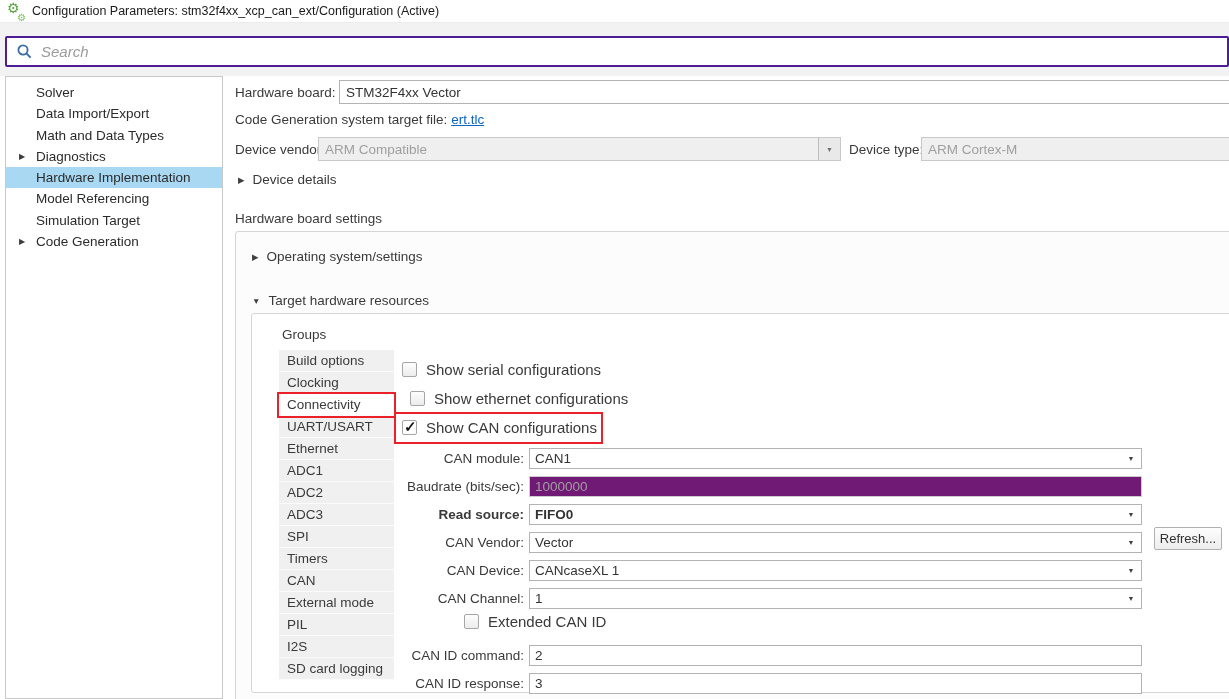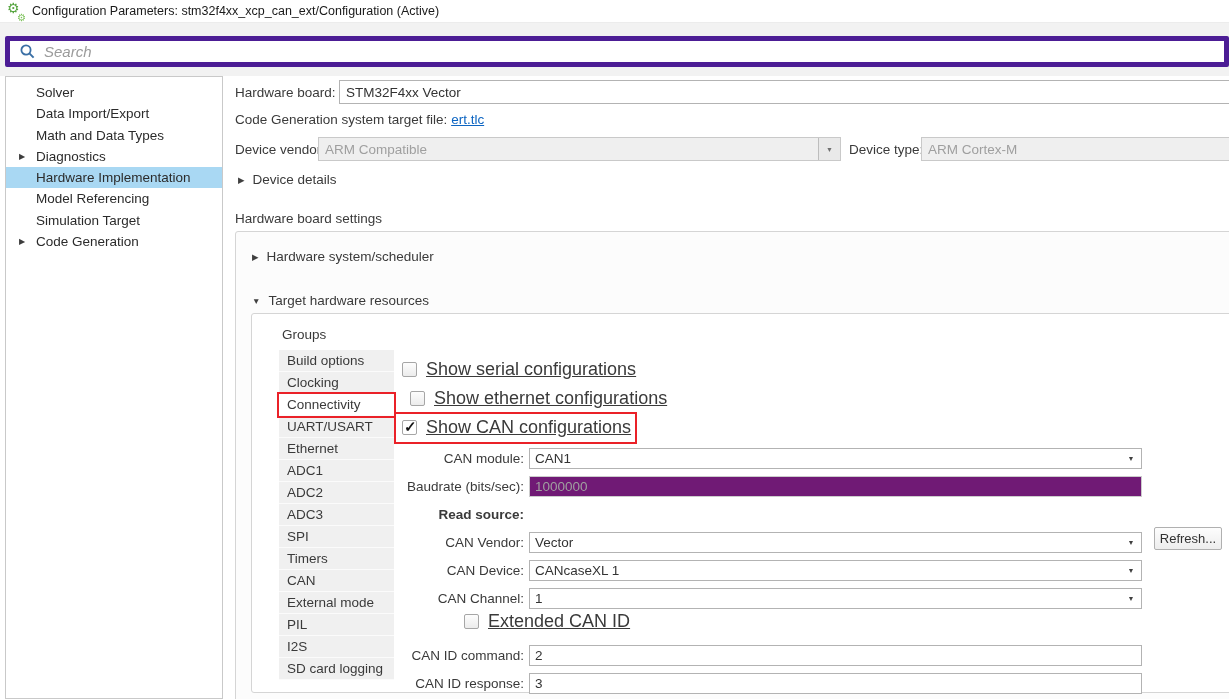--- a/index.html
+++ b/index.html
@@ -10,21 +10,21 @@
   .titlebar { position:absolute; left:0; top:0; width:100%; height:23px; background:#fff;
               border-bottom:1px solid #ececec; display:flex; align-items:center; padding-left:8px; gap:8px; }
   .gears-icon { position:relative; width:16px; height:16px; }
   .gears-icon .g1 { position:absolute; left:-1px; top:-3px; font-size:14px; color:#56a53f; }
   .gears-icon .g2 { position:absolute; right:-2px; bottom:-4px; font-size:10px; color:#7cc25a; }
   .title-text { font-size:12.5px; color:#1a1a1a; }
 
   
   .search-region { position:absolute; left:0; top:23px; width:100%; height:53px; background:#f2f2f2; }
   .search-box { position:absolute; left:5px; top:13px; height:31px; width:calc(100% - 5px);
-                background:#fff; border:5px solid #4c1d95; border-radius:2px;
+                background:#fff; border:2px solid #4c1d95; border-radius:2px;
                 display:flex; align-items:center; padding-left:9px; gap:8px; }
   .search-input { border:none; outline:none; flex:1; height:100%; font-size:15px; color:#333;
                   font-family:"Liberation Sans",sans-serif; background:transparent; }
   .search-input::placeholder { font-style:italic; color:#9b9b9b; }
 
   
   .sidebar { position:absolute; left:5px; top:76px; width:218px; height:623px;
              background:#fff; border:1px solid #c9c9c9; padding-top:5px; }
   .side-item { position:relative; height:21.3px; line-height:21.3px; padding-left:30px;
                font-size:13.5px; color:#2b2b2b; cursor:default; white-space:nowrap; }
@@ -70,21 +70,21 @@
   .cb-row { display:flex; align-items:center; gap:9px; height:17px; }
   .cb-abs1 { position:absolute; left:150px; top:47px; }
   .cb-abs2 { position:absolute; left:158px; top:76px; }
   .cb-annot { position:absolute; left:142px; top:98px; border:2px solid #ea2128;
               padding:5px 4px 6px 6px; }
   .checkbox { width:15px; height:15px; border:1px solid #a6a6a6; border-radius:2px;
               background:linear-gradient(#fdfdfd,#ececec); position:relative; flex-shrink:0; cursor:pointer; }
   .checkbox.checked { background:#fff; }
   .checkbox.checked::after { content:"\2713"; position:absolute; left:1px; top:-3px;
               font-size:15px; font-weight:bold; color:#141414; }
-  .cb-label { font-size:18px; color:#3a3a3a; white-space:nowrap;text-decoration:underline; }
+  .cb-label { font-size:15px; color:#3a3a3a; white-space:nowrap; }
 
   .f-row { position:absolute; left:140px; width:750px; height:28px; display:flex; align-items:center; }
   .f-label { width:132px; text-align:right; margin-right:5px; font-size:13.5px; color:#3a3a3a;
              flex-shrink:0; white-space:nowrap; }
   .combo { flex:1; height:21px; border:1px solid #b3b3b3; background:#fff; display:flex;
            align-items:center; padding-left:5px; font-size:13.5px; color:#333; }
   .combo.disabled { background:#701a75; border-color:#cccccc; color:#9f9f9f; }
   .combo-arrow { margin-left:auto; width:20px; align-self:stretch; display:flex; align-items:center;
                  justify-content:center; font-size:7px; color:#3f3f3f; cursor:pointer; }
   .text-input { flex:1; height:21px; border:1px solid #b3b3b3; background:#fff; padding-left:5px;
@@ -173,21 +173,21 @@
   <span class="tri">▶</span>
   <span class="lbl">Device details</span>
 </div>
 
 <span class="lbl bs-heading">Hardware board settings</span>
 
 <div class="outer-panel">
 
   <div class="os-row">
     <span class="tri">▶</span>
-    <span class="lbl">Hardware system/scheduler</span>
+    <span class="lbl">Operating system/settings</span>
   </div>
 
   <div class="thr-row">
     <span class="tri">▼</span>
     <span class="lbl">Target hardware resources</span>
   </div>
 
   <div class="inner-panel">
 
     <span class="lbl groups-label">Groups</span>
@@ -235,20 +235,24 @@
 
     <div class="f-row row-baud">
       <span class="f-label">Baudrate (bits/sec):</span>
       <div class="combo disabled">
         <span>1000000</span>
       </div>
     </div>
 
     <div class="f-row row-read">
       <span class="f-label">Read source:</span>
+      <div class="combo">
+        <span>FIFO0</span>
+        <span class="combo-arrow">▼</span>
+      </div>
     </div>
 
     <div class="f-row row-vendor">
       <span class="f-label">CAN Vendor:</span>
       <div class="combo">
         <span>Vector</span>
         <span class="combo-arrow">▼</span>
       </div>
     </div>
     <div class="refresh-btn">Refresh...</div>

